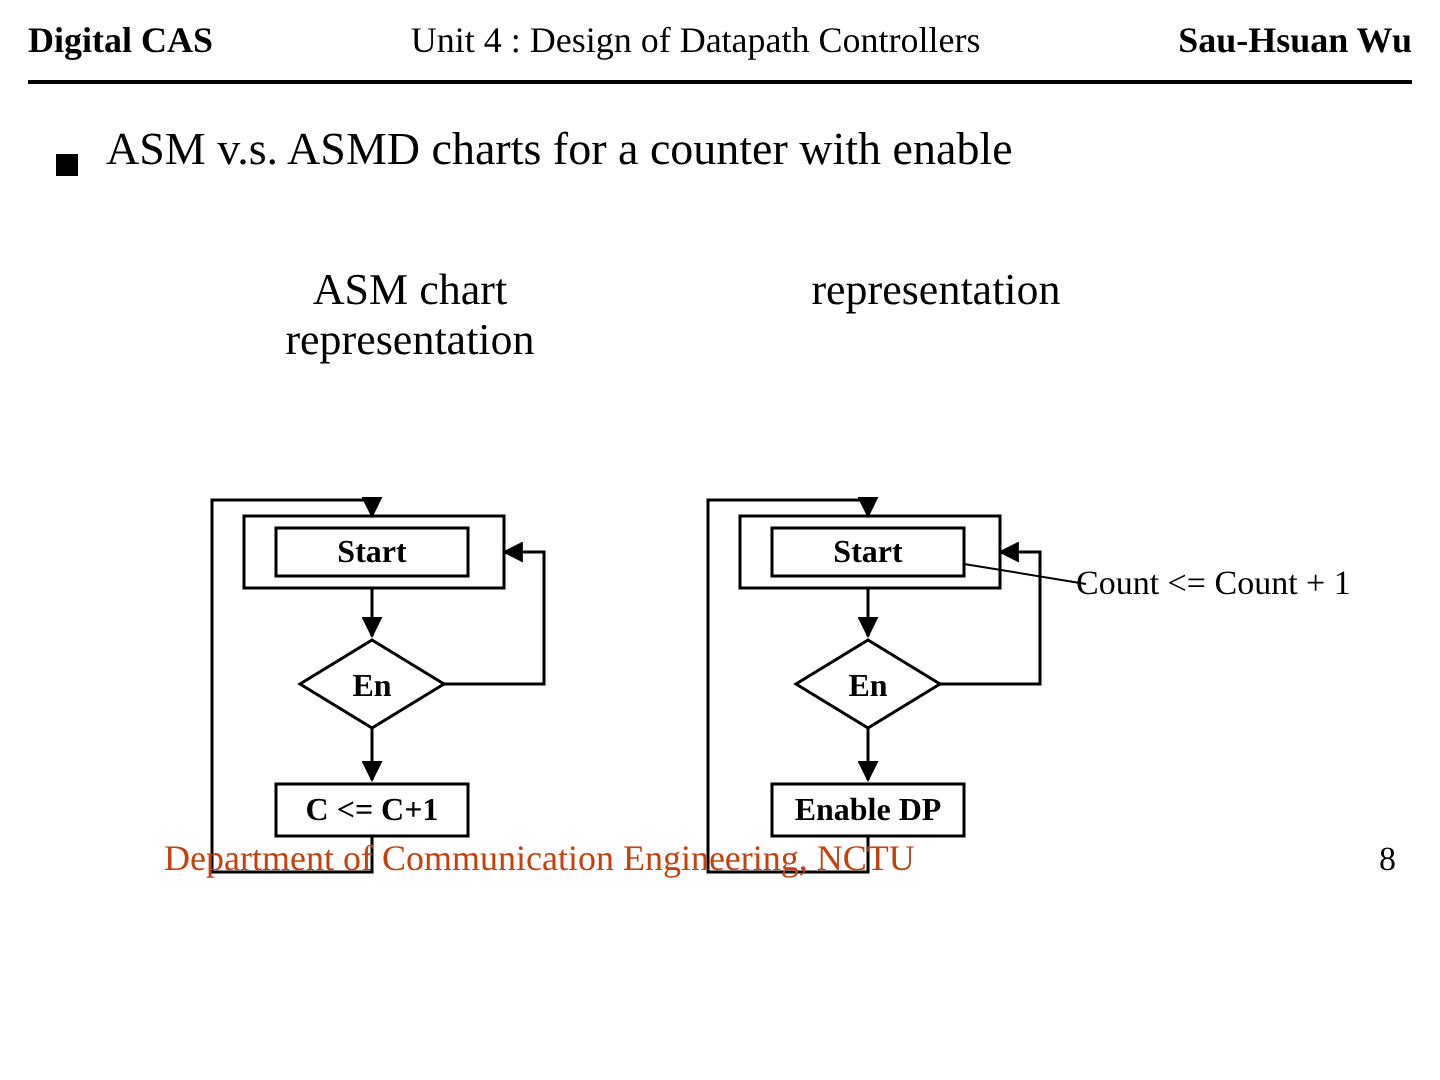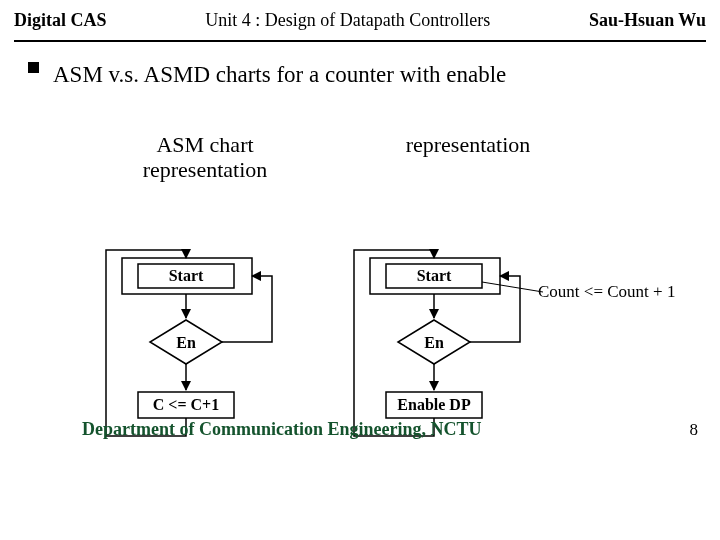--- a/index.html
+++ b/index.html
@@ -1,26 +1,26 @@
 <!DOCTYPE html>
 <html><head>
 <meta charset="utf-8">
 <style>
   html,body{margin:0;padding:0;width:720px;height:540px;font-family:"Times New Roman",serif;background:#fff;color:#000}
   .page{position:relative;width:720px;height:464px}
   .hdr{position:absolute;left:14px;top:10px;right:14px;display:flex;justify-content:space-between;font-weight:700;font-size:18px}
   .hdr .mid{font-weight:400}
   .hr{position:absolute;left:14px;right:14px;top:40px;height:0;border-top:2px solid #000}
-  .bullet-row{position:absolute;left:28px;top:62px;display:flex;align-items:flex-start;font-size:23px}
+  .bullet-row{position:absolute;left:28px;top:62px;display:flex;align-items:flex-end;font-size:23px}
   .sq{width:11px;height:11px;background:#000;margin-right:14px}
   .colhead{position:absolute;top:132px;text-align:center;font-size:22px;line-height:1.15}
   .colhead.left{left:110px;width:190px}
   .colhead.right{left:368px;width:200px}
   .annot{position:absolute;left:538px;top:282px;font-size:17px;font-weight:400}
-  .ftr{position:absolute;left:82px;bottom:24px;font-size:18px;color:#14532d;font-weight:700}
+  .ftr{position:absolute;left:82px;bottom:24px;font-size:18px;color:#c2410c;font-weight:400}
   .pgnum{position:absolute;right:22px;bottom:24px;font-size:17px}
   
   svg{position:absolute}
   .boxtext{font-family:"Times New Roman",serif;font-weight:700;font-size:16px}
 </style>
 </head>
 <body>
 <div class="page">
 
 <div class="hdr">

